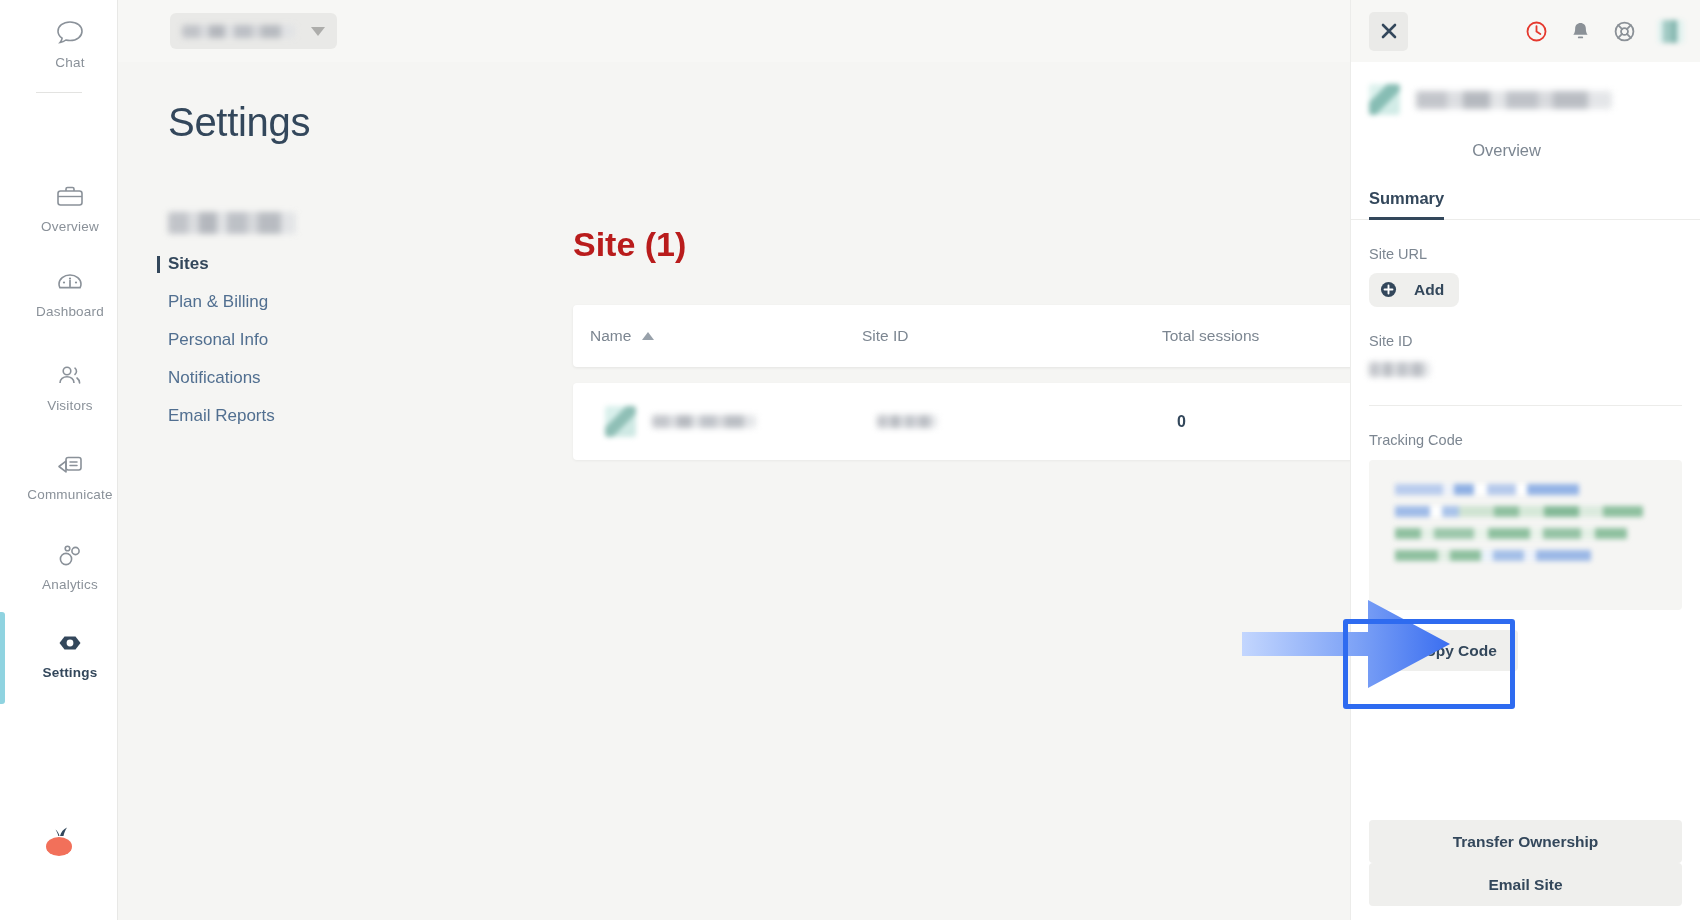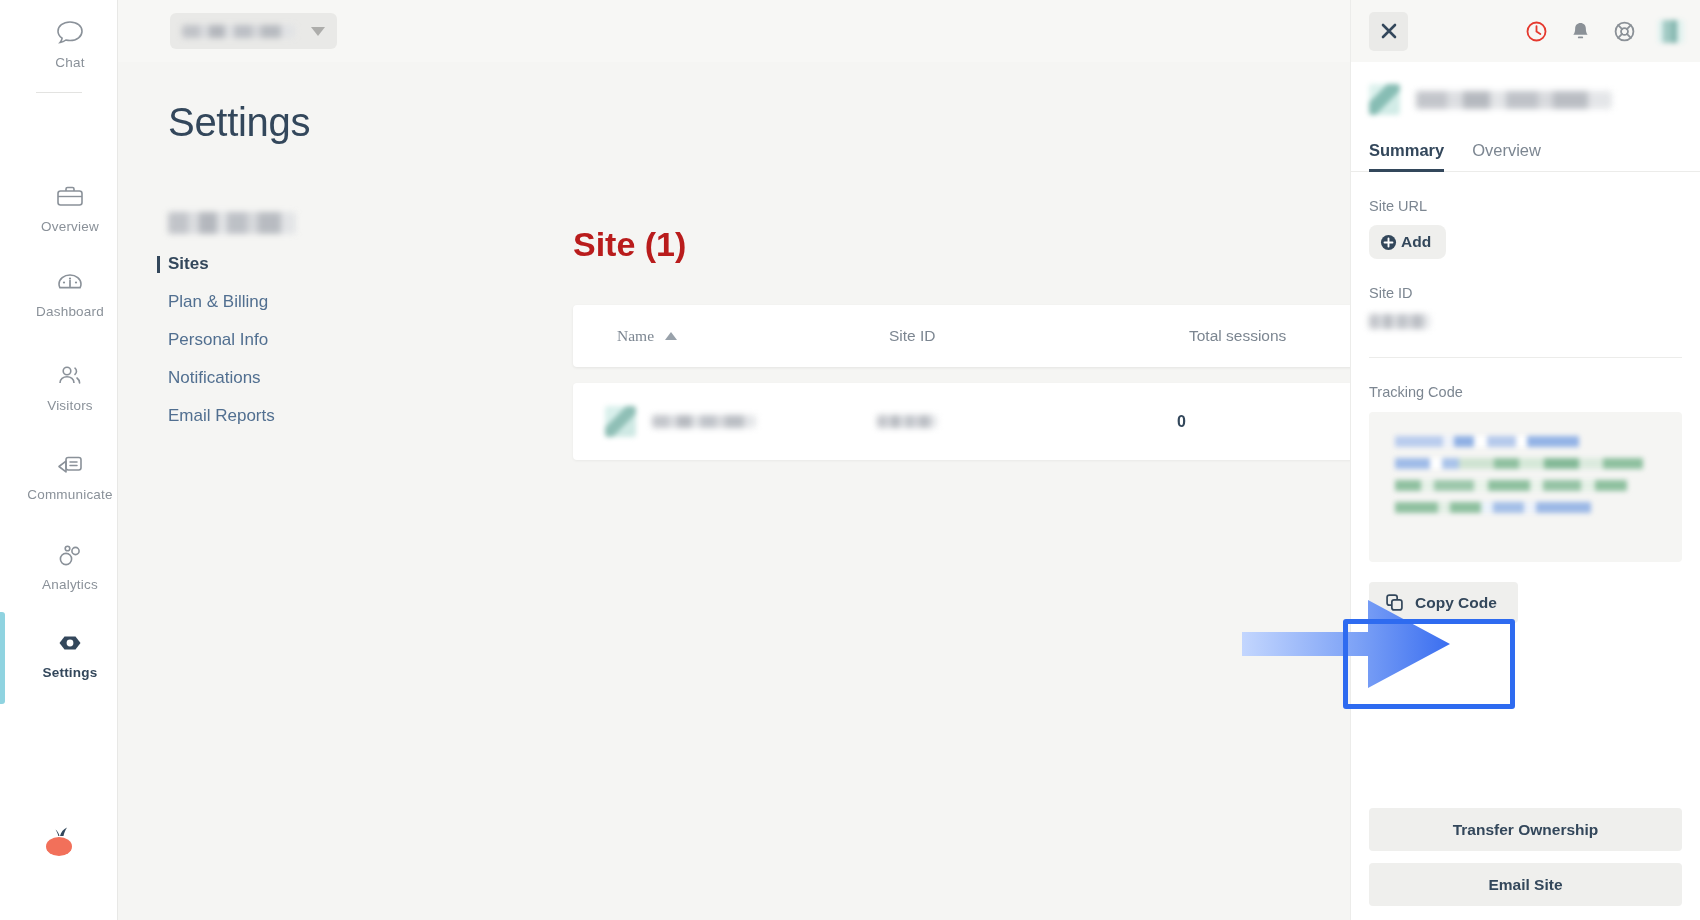--- a/index.html
+++ b/index.html
@@ -90,21 +90,21 @@
   }
   .table-head {
     position: absolute; left: 455px; top: 305px;
     width: 1000px; height: 62px; background: #fff;
     border-radius: 4px; box-shadow: 0 1px 3px rgba(0,0,0,.07);
     display: flex; align-items: center;
   }
   .th {
     font-size: 15.5px; color: #7c8691; display:flex; align-items:center; gap:11px;
   }
-  .th.c1 { margin-left: 44px; width: 272px; font-family: Liberation Serif, serif; }
+  .th.c1 { margin-left: 17px; width: 272px; }
   .th.c2 { width: 300px; }
   .th.c3 { width: 300px; }
   .sort-asc {
     width: 0; height: 0;
     border-left: 6px solid transparent; border-right: 6px solid transparent;
     border-bottom: 8px solid #98a1aa;
   }
   .table-row {
     position: absolute; left: 455px; top: 383px;
     width: 1000px; height: 77px; background: #fff;
@@ -155,31 +155,31 @@
   }
   .ident-name { height: 18px; width: 196px; }
   .tabs {
     display: flex; gap: 28px; padding: 26px 18px 0 18px;
     border-bottom: 1px solid #ececea;
   }
   .tab {
     font-size: 16.5px; color: #7c8691; padding-bottom: 11px;
     cursor: pointer; position: relative;
   }
-  .tab.active { color: #33475b; font-weight: 700; }
+  .tab.active { color: #33475b; font-weight: 700; margin-top: 48px; }
   .tab.active::after {
     content:""; position:absolute; left:0; right:0; bottom:-1px;
     height: 3px; background: #33475b;
   }
   .panel-body { padding: 0 18px; position: relative; flex: 1 1 auto; }
   .field-label {
     font-size: 14.5px; color: #7c8691; margin-top: 26px; margin-bottom: 11px;
   }
   .add-btn {
-    display: inline-flex; align-items: center; gap: 4px;
+    display: inline-flex; gap: 17px;
     background: #efefed; border-radius: 8px;
     padding: 8px 15px 8px 11px; cursor: pointer;
   }
   .add-btn span.t { font-size: 15.5px; color: #33475b; font-weight: 700; }
   .siteid-blur { height: 15px; width: 61px; margin-top: 2px; }
   .hr { height: 1px; background: #ececea; margin-top: 24px; }
   .code-box {
     background: #f5f5f3; border-radius: 4px; height: 150px;
     margin-top: 12px; padding: 24px 20px 0 26px;
   }
@@ -206,21 +206,21 @@
     position: absolute; left: 1343px; top: 619px;
     width: 172px; height: 90px;
     border: 5px solid #2e6bf0; border-radius: 3px;
     pointer-events: none; z-index: 40;
   }
   .panel-footer { padding: 0 18px 14px 18px; }
   .wide-btn {
     height: 43px; background: #efefed; border-radius: 4px;
     display:flex; align-items:center; justify-content:center;
     font-size: 15.5px; color: #33475b; font-weight: 700;
-    margin-top: 12px; cursor: pointer;
+    cursor: pointer;
   }
 
   
   .arrow {
     position: absolute; left: 1124px; top: 600px;
     width: 208px; height: 88px; z-index: 35; pointer-events: none;
   }
 </style>
 </head>
 <body>

